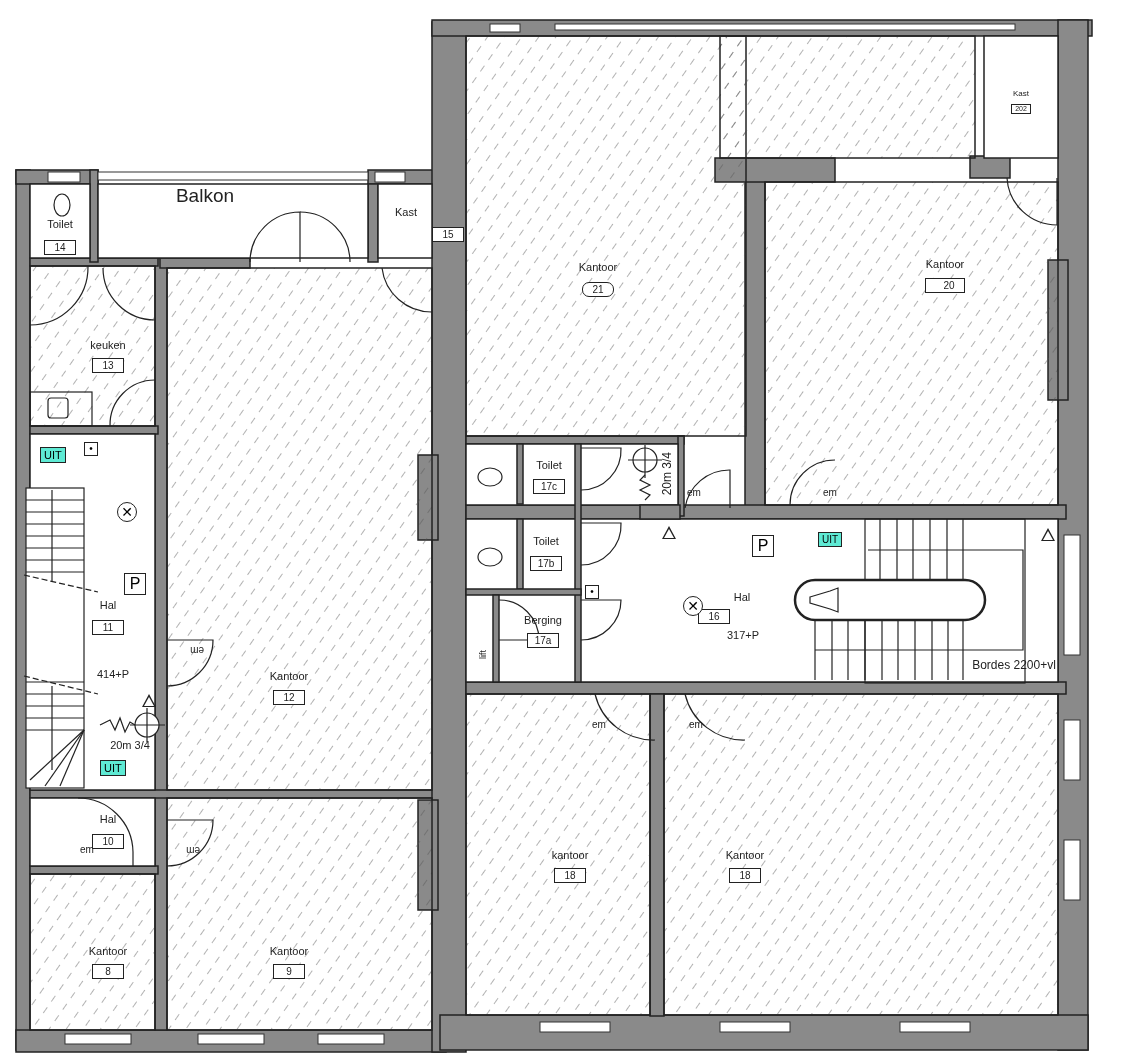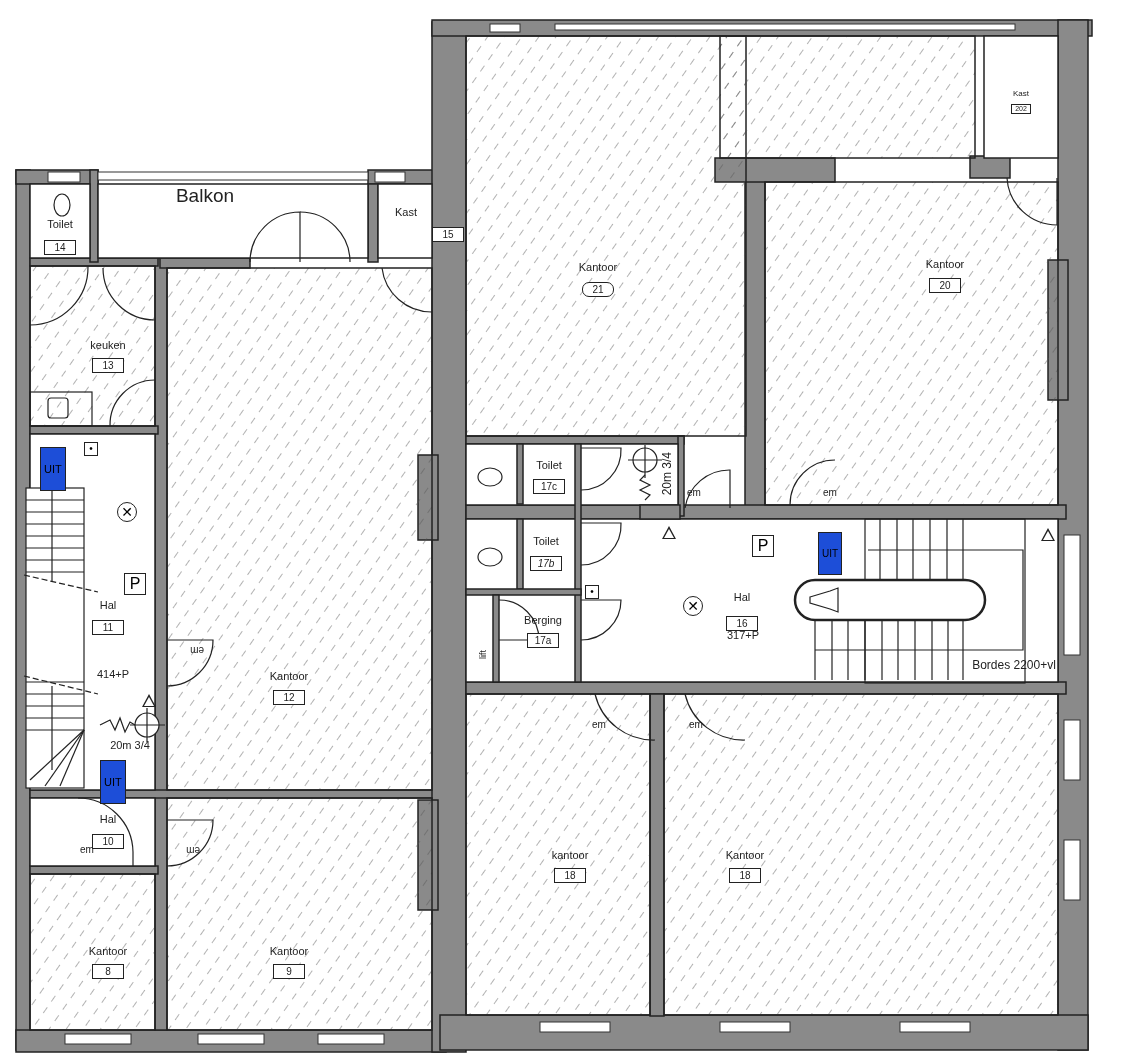--- a/index.html
+++ b/index.html
@@ -13,22 +13,22 @@
   .win { fill: #fff; stroke: #333; stroke-width: 1; }
   .line { fill: none; stroke: #222; stroke-width: 1.2; }
   .lbl { position: absolute; font-size: 11px; color: #222; text-align: center;
          transform: translateX(-50%); white-space: nowrap; line-height: 1; }
   .lbl-big { font-size: 19px; }
   .num { position: absolute; font-size: 10px; color: #222; border: 1.5px solid #222;
          background: #fff; padding: 1px 0; width: 30px; text-align: center;
          transform: translateX(-50%); line-height: 1.1; }
   .num-small { font-size: 7px; width: 18px; padding: 0; }
   .lbl-small { font-size: 8px; }
-  .uit { position: absolute; border: 1.5px solid #222; background:#1d4ed8; font-size: 11px;
-         padding: 15px 3px; line-height: 1.1; }
+  .uit { position: absolute; border: 1.5px solid #222; background:#5eead4; font-size: 11px;
+         padding: 1px 3px; line-height: 1.1; }
   .pbox { position: absolute; border: 1.5px solid #222; background:#fff; font-size: 16px;
           width: 20px; height: 20px; text-align:center; line-height: 20px; }
   .dotbox { position: absolute; border: 1.5px solid #222; background:#fff;
             width: 12px; height: 12px; text-align:center; line-height: 11px; font-size: 10px; }
   .xcirc { position: absolute; width: 18px; height: 18px; border: 1.5px solid #222; border-radius: 50%;
            text-align: center; line-height: 18px; font-size: 14px; background:#fff; }
   .tri { position: absolute; width: 0; height: 0; border-left: 7px solid transparent;
          border-right: 7px solid transparent; border-bottom: 13px solid #222; }
   .tri::after { content: ""; position: absolute; left: -5px; top: 3px; border-left: 5px solid transparent;
          border-right: 5px solid transparent; border-bottom: 9px solid #fff; }
@@ -237,36 +237,36 @@
 <div class="lbl" style="left:108px; top:946px;">Kantoor</div>
 <div class="num" style="left:108px; top:964px;">8</div>
 
 <div class="lbl" style="left:289px; top:946px;">Kantoor</div>
 <div class="num" style="left:289px; top:964px;">9</div>
 
 <div class="lbl" style="left:598px; top:262px;">Kantoor</div>
 <div class="num" style="left:598px; top:282px;border-radius:7px;">21</div>
 
 <div class="lbl" style="left:945px; top:259px;">Kantoor</div>
-<div class="num" style="left:945px; top:278px;">20</div>
+<div class="num" style="left:945px; top:278px;padding-left:8px;">20</div>
 
 <div class="lbl lbl-small" style="left:1021px; top:90px;">Kast</div>
 <div class="num num-small" style="left:1021px; top:104px;">202</div>
 
 <div class="lbl" style="left:549px; top:460px;">Toilet</div>
 <div class="num" style="left:549px; top:479px;">17c</div>
 
 <div class="lbl" style="left:546px; top:536px;">Toilet</div>
-<div class="num" style="left:546px; top:556px;font-style:italic;">17b</div>
+<div class="num" style="left:546px; top:556px;">17b</div>
 
 <div class="lbl" style="left:543px; top:615px;">Berging</div>
 <div class="num" style="left:543px; top:633px;">17a</div>
 
 <div class="lbl" style="left:742px; top:592px;">Hal</div>
-<div class="num" style="left:742px; top:609px;margin-top:7px;">16</div>
+<div class="num" style="left:714px; top:609px;">16</div>
 <div class="lbl" style="left:743px; top:630px;">317+P</div>
 
 <div class="lbl" style="left:570px; top:850px;">kantoor</div>
 <div class="num" style="left:570px; top:868px;">18</div>
 
 <div class="lbl" style="left:745px; top:850px;">Kantoor</div>
 <div class="num" style="left:745px; top:868px;">18</div>
 
 <div class="uit" style="left:40px; top:447px;">UIT</div>
 <div class="dotbox" style="left:84px; top:442px;">•</div>

